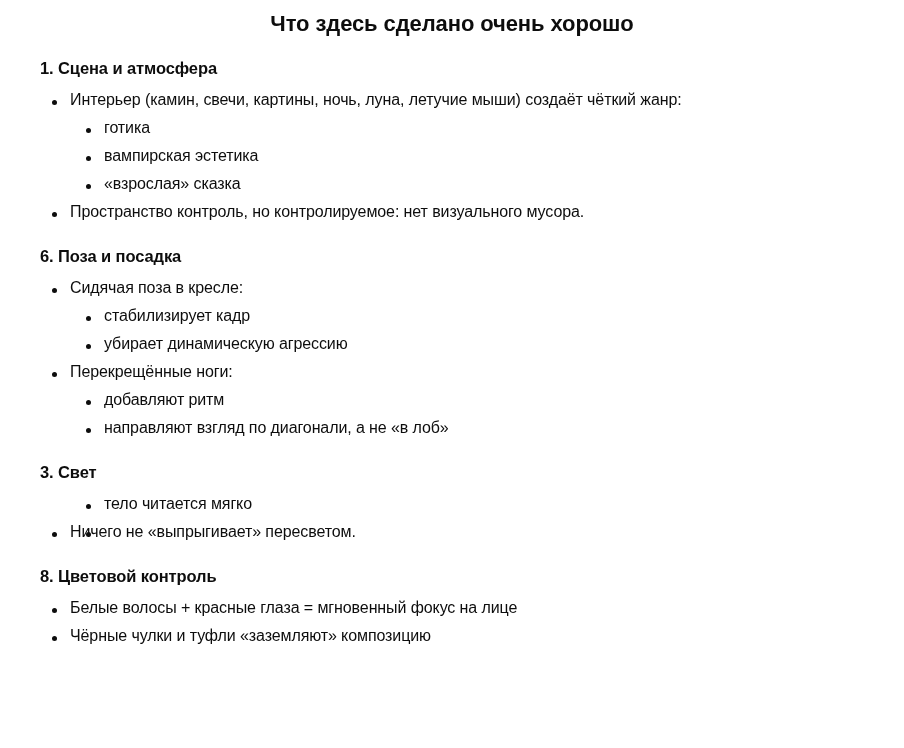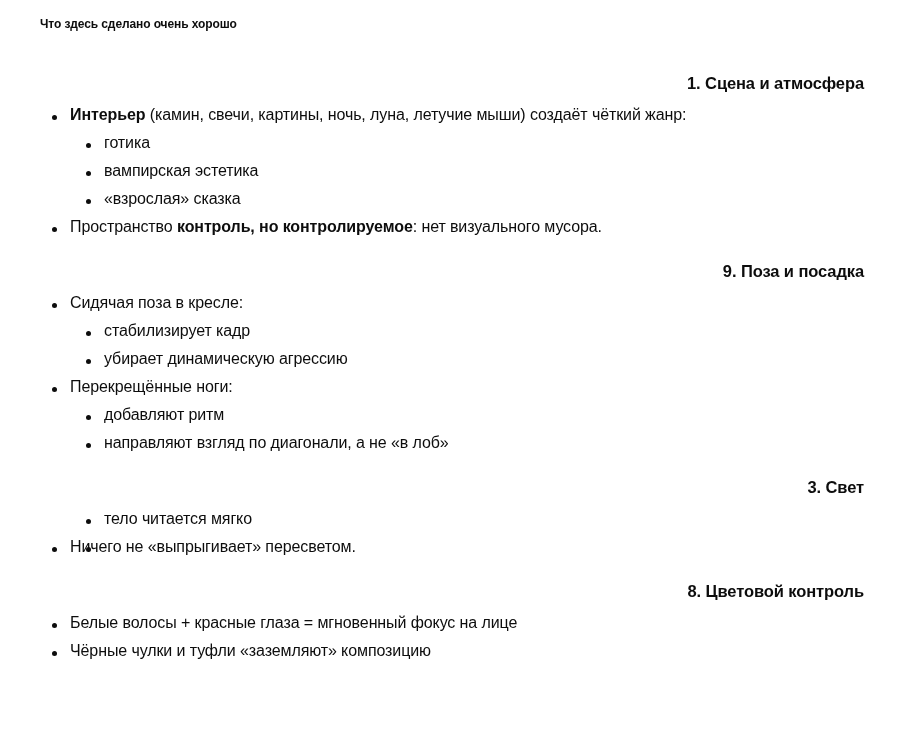--- a/index.html
+++ b/index.html
@@ -12,31 +12,31 @@
     background: #ffffff;
     font-family: "Liberation Sans", "DejaVu Sans", sans-serif;
     color: #0d0d0d;
     overflow: hidden;
   }
   .doc {
     padding: 10px 40px 0 40px;
     letter-spacing: -0.1px;
   }
   .title {
-    font-size: 12px;
+    font-size: 22px;
     font-weight: 700;
     line-height: 28px;
-    margin: 0 0 31px 0;
+    margin: 0 0 16px 0;
+    text-align: center;
   }
   .section-heading {
     font-size: 16.5px;
     font-weight: 700;
     line-height: 28px;
     margin: 16px 0 4px 0;
-    text-align: right;
   }
   ul {
     list-style: none;
     margin: 0;
     padding: 0;
   }
   ul.l1 { margin-left: 30px; }
   ul.l2 { margin-left: 34px; }
   li {
     position: relative;
@@ -45,21 +45,21 @@
   }
   .bullet {
     position: absolute;
     left: -18px;
     top: 14px;
     width: 5px;
     height: 5px;
     border-radius: 50%;
     background: #0d0d0d;
   }
-  .seg-b { font-weight: 700; }
+  .seg-b { font-weight: 400; }
 </style>
 </head>
 <body>
 
 <div class="doc">
 
   <h1 class="title">Что здесь сделано очень хорошо</h1>
 
   <h2 class="section-heading">1. Сцена и атмосфера</h2>
   <ul class="l1">
@@ -80,21 +80,21 @@
         <span class="bullet"></span>
         <span>«взрослая» сказка</span>
       </li>
     </ul>
     <li>
       <span class="bullet"></span>
       <span>Пространство </span><span class="seg-b">контроль, но контролируемое</span><span>: нет визуального мусора.</span>
     </li>
   </ul>
 
-  <h2 class="section-heading">9. Поза и посадка</h2>
+  <h2 class="section-heading">6. Поза и посадка</h2>
   <ul class="l1">
     <li>
       <span class="bullet"></span>
       <span>Сидячая поза в кресле:</span>
     </li>
     <ul class="l2">
       <li>
         <span class="bullet"></span>
         <span>стабилизирует кадр</span>
       </li>

